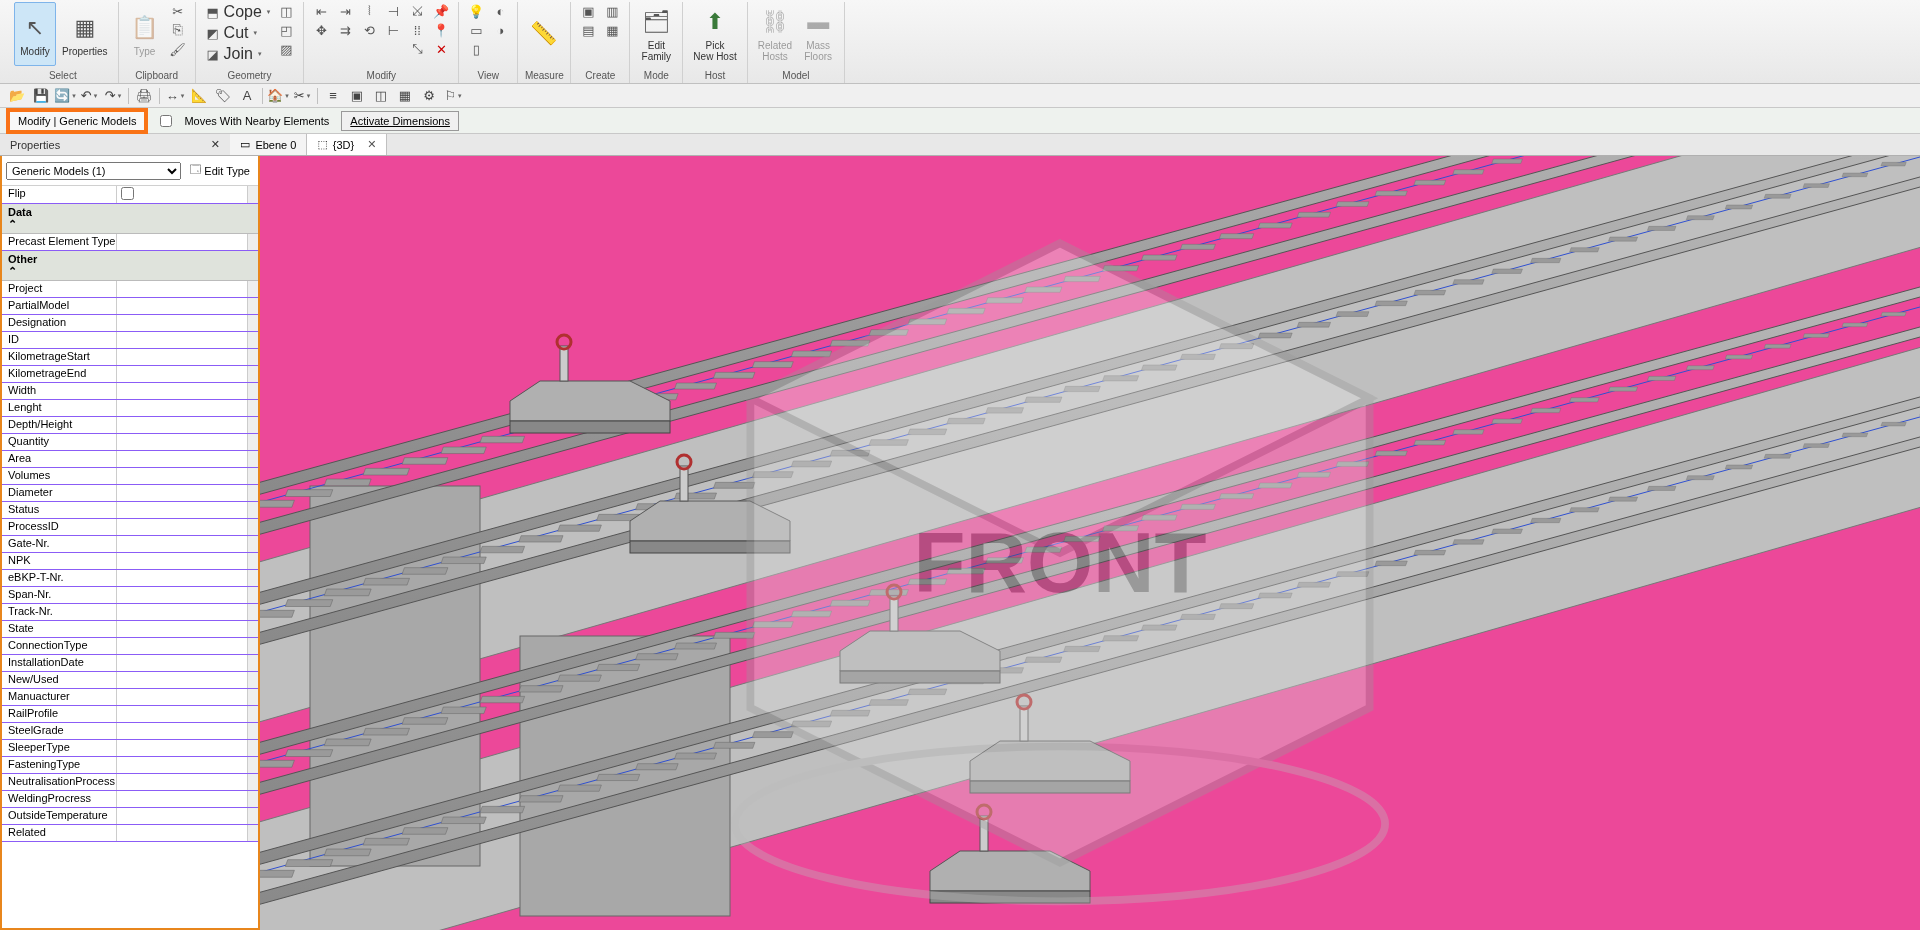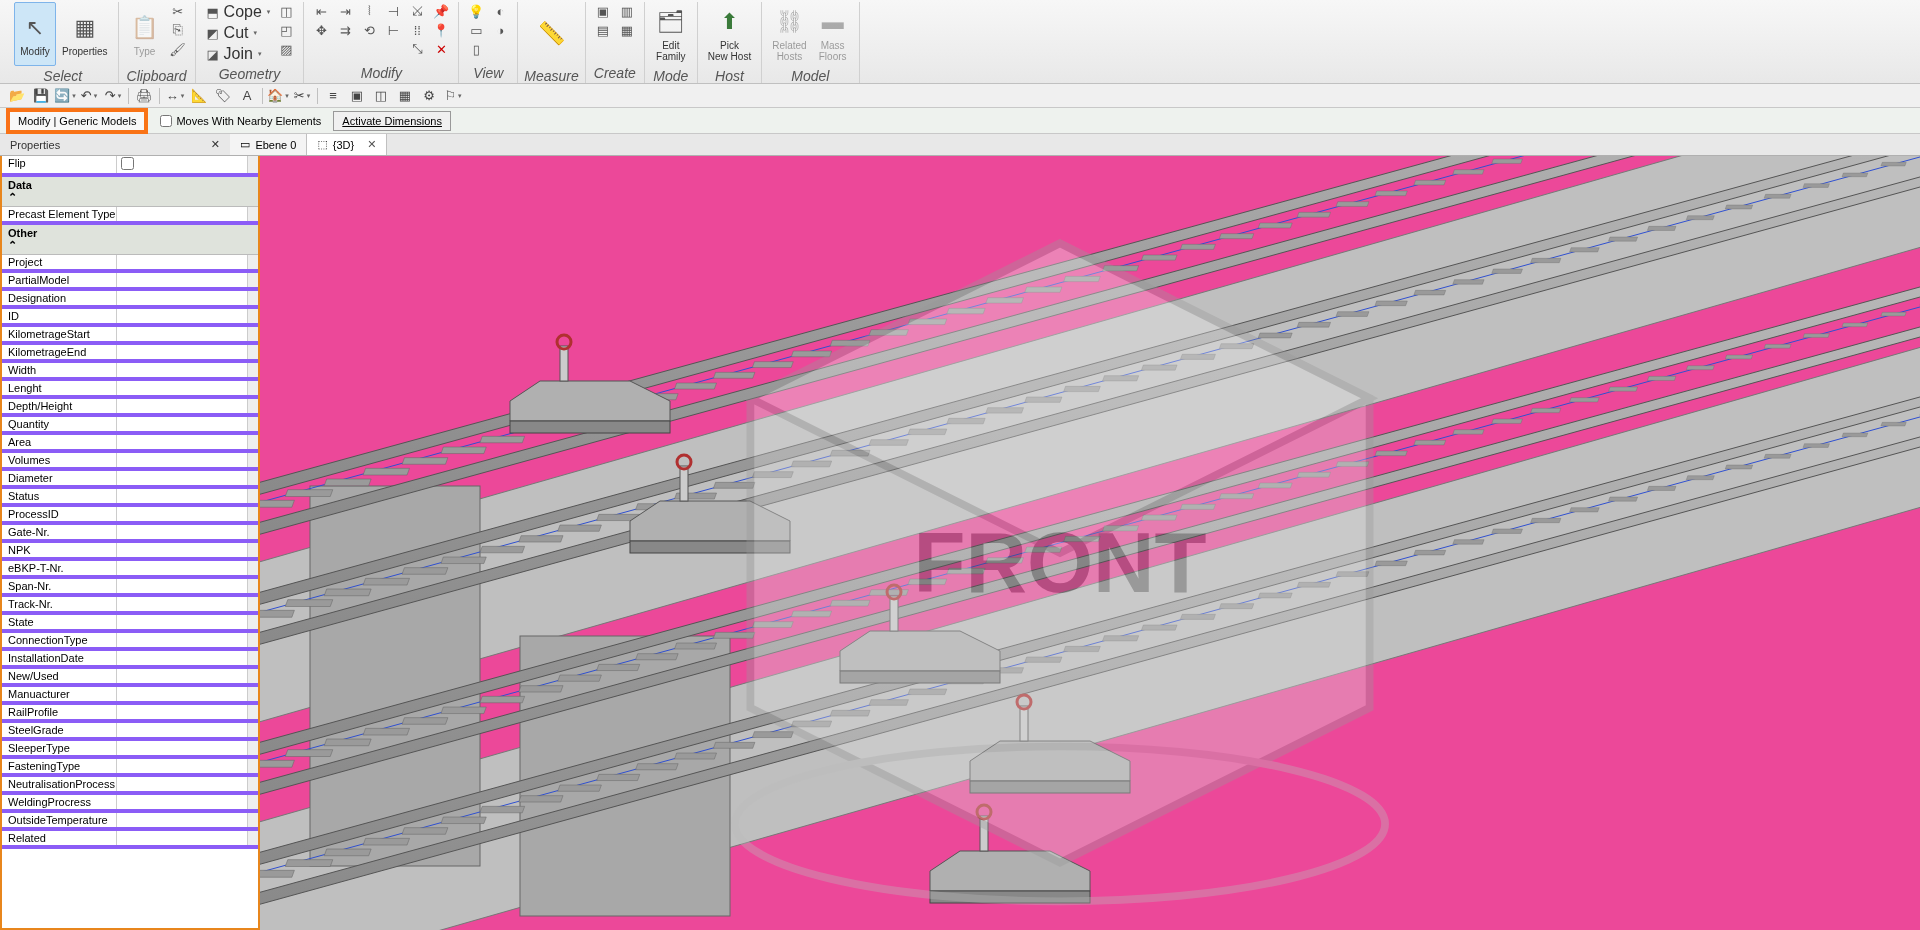--- a/index.html
+++ b/index.html
@@ -2,21 +2,21 @@
 <html><head>
 <meta charset="utf-8">
 <style>
 * { margin:0; padding:0; box-sizing:border-box; font-family:"Segoe UI",Arial,sans-serif; font-size:11px; }
 body { background:#f0f0f0; width:1920px; height:930px; overflow:hidden; }
 
 
 .ribbon { background:linear-gradient(#f7f7f7,#e8e8e8); border-bottom:1px solid #c0c0c0; height:84px; display:flex; padding:2px 8px 0 8px; }
 .ribbon-group { display:flex; flex-direction:column; align-items:center; border-right:1px solid #d0d0d0; padding:0 6px; }
 .ribbon-group-items { display:flex; align-items:flex-start; flex:1; gap:2px; }
-.ribbon-group-label { font-size:14px; color:#555; padding:2px 0;font-style:italic; }
+.ribbon-group-label { font-size:10px; color:#555; padding:2px 0; }
 .rbtn { display:flex; flex-direction:column; align-items:center; justify-content:center; padding:2px 4px; cursor:pointer; border-radius:2px; min-width:34px; }
 .rbtn.big { height:64px; }
 .rbtn.active { background:#cde6f7; border:1px solid #7eb4ea; }
 .rbtn .ico { width:24px; height:24px; display:flex; align-items:center; justify-content:center; font-size:18px; color:#555; }
 .rbtn.big .ico { width:32px; height:32px; font-size:22px; }
 .rbtn span.lbl { font-size:10px; color:#333; margin-top:2px; text-align:center; line-height:1.1; }
 .rbtn.disabled { opacity:.45; }
 .rcol { display:flex; flex-direction:column; gap:1px; }
 .rrow { display:flex; align-items:center; gap:3px; padding:1px 3px; cursor:pointer; border-radius:2px; }
 .rrow .ico { width:16px; height:16px; font-size:13px; color:#555; display:flex; align-items:center; justify-content:center; }
@@ -24,21 +24,21 @@
 .drop::after{content:"▾"; font-size:7px; margin-left:2px; color:#666;}
 
 
 .qat { height:24px; background:#f0f0f0; border-bottom:1px solid #c8c8c8; display:flex; align-items:center; padding:0 8px; gap:6px; }
 .qat .qb { width:18px; height:18px; display:flex; align-items:center; justify-content:center; cursor:pointer; color:#444; font-size:13px; }
 .qat .sep { width:1px; height:16px; background:#c0c0c0; }
 
 
 .optbar { height:26px; background:#eef2ee; border-bottom:1px solid #c8c8c8; display:flex; align-items:center; padding:0 6px; gap:12px; }
 .optbar .tag { padding:3px 8px; background:#f8f8f8; border:4px solid #f97316; font-size:11px; }
-.optbar .chk { display:flex; align-items:center; gap:4px; font-size:11px; }
+.optbar .chk { display:flex; align-items:center; gap:12px; font-size:11px; }
 .optbar .chk input{width:12px;height:12px;}
 .optbar .btn { padding:3px 8px; background:#f0f0f0; border:1px solid #999; font-size:11px; cursor:pointer;text-decoration:underline; }
 
 
 .tabs { height:22px; background:#e8e8e8; display:flex; align-items:stretch; border-bottom:1px solid #b0b0b0; }
 .ptitle { padding:3px 10px; font-size:11px; color:#333; display:flex; align-items:center; width:230px; }
 .ptitle .x { margin-left:auto; cursor:pointer; font-size:11px; }
 .vtab { display:flex; align-items:center; padding:0 10px; border-right:1px solid #c0c0c0; gap:5px; cursor:pointer; background:#f4f4f4; }
 .vtab.active { background:#fff; }
 .vtab .x { margin-left:8px; color:#555; }
@@ -48,21 +48,21 @@
 .props { width:260px; background:#fff; border-right:1px solid #b0b0b0; display:flex; flex-direction:column; border:2px solid #e8861c; border-top:none;}
 .type-sel { padding:10px 8px; min-height:52px; display:flex; align-items:center; gap:8px; border-bottom:1px solid #d0d0d0; position:relative; }
 .type-sel .thumb{width:42px;height:34px;background:#ddd;border:1px solid #aaa;}
 .type-sel .txt{font-size:11px;line-height:1.3;}
 .type-sel .dd{position:absolute;right:4px;top:50%;transform:translateY(-50%);color:#666;}
 .cat-row{display:flex;align-items:center;padding:3px 4px;border-bottom:1px solid #d0d0d0;gap:4px;}
 .cat-row select{flex:1;font-size:11px;padding:1px;}
 .cat-row .et{display:flex;align-items:center;gap:3px;font-size:11px;cursor:pointer;padding:2px 4px;}
 .grid{flex:1;overflow-y:auto;}
 .gh{background:#dfe3dc;padding:2px 6px;font-size:11px;font-weight:bold;border-bottom:1px solid #bbb;display:flex;justify-content:space-between;flex-direction:column;}
-.gr{display:flex;border-bottom:4px solid #8b5cf6;min-height:17px;}
+.gr{display:flex;border-bottom:1px solid #8b5cf6;min-height:17px;}
 .gr .k{width:115px;padding:1px 6px;font-size:11px;border-right:1px solid #ccc;white-space:nowrap;overflow:hidden;}
 .gr .v{flex:1;padding:1px 4px;font-size:11px;border-right:1px solid #ccc;}
 .gr .h{width:10px;background:#eee;}
 
 
 .viewport{flex:1;background:#ec4899;position:relative;overflow:hidden;font-weight:bold;}
 .viewport svg{width:100%;height:100%;}
 .viewcube{position:absolute;top:10px;right:30px;width:90px;height:90px;opacity:.35;}
 </style>
 </head>
@@ -336,20 +336,27 @@
  <div class="vtab active">
   <span>⬚</span>
   <span>{3D}</span>
   <span class="x">✕</span>
  </div>
 </div>
 
 <div class="main">
 
  <div class="props">
+  <div class="cat-row">
+   <select><option>Generic Models (1)</option></select>
+   <div class="et">
+    <span>🗔</span>
+    <span>Edit Type</span>
+   </div>
+  </div>
   <div class="grid">
    <div class="gr">
           <div class="k">Flip</div>
           <div class="v"><input type="checkbox" style=""></div>
           <div class="h"></div>
         </div>
    <div class="gh">
           <span>Data</span>
           <span>⌃</span>
         </div>

